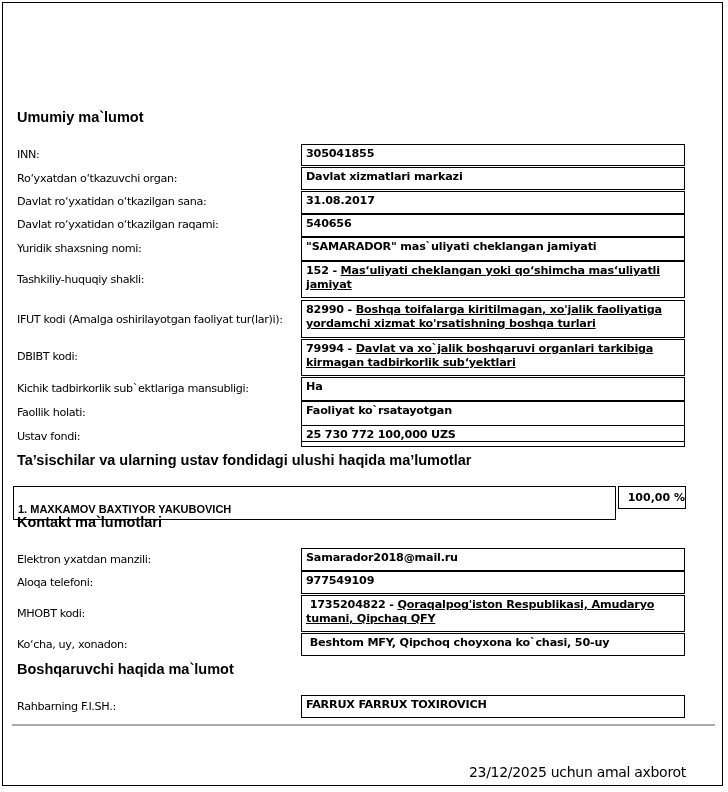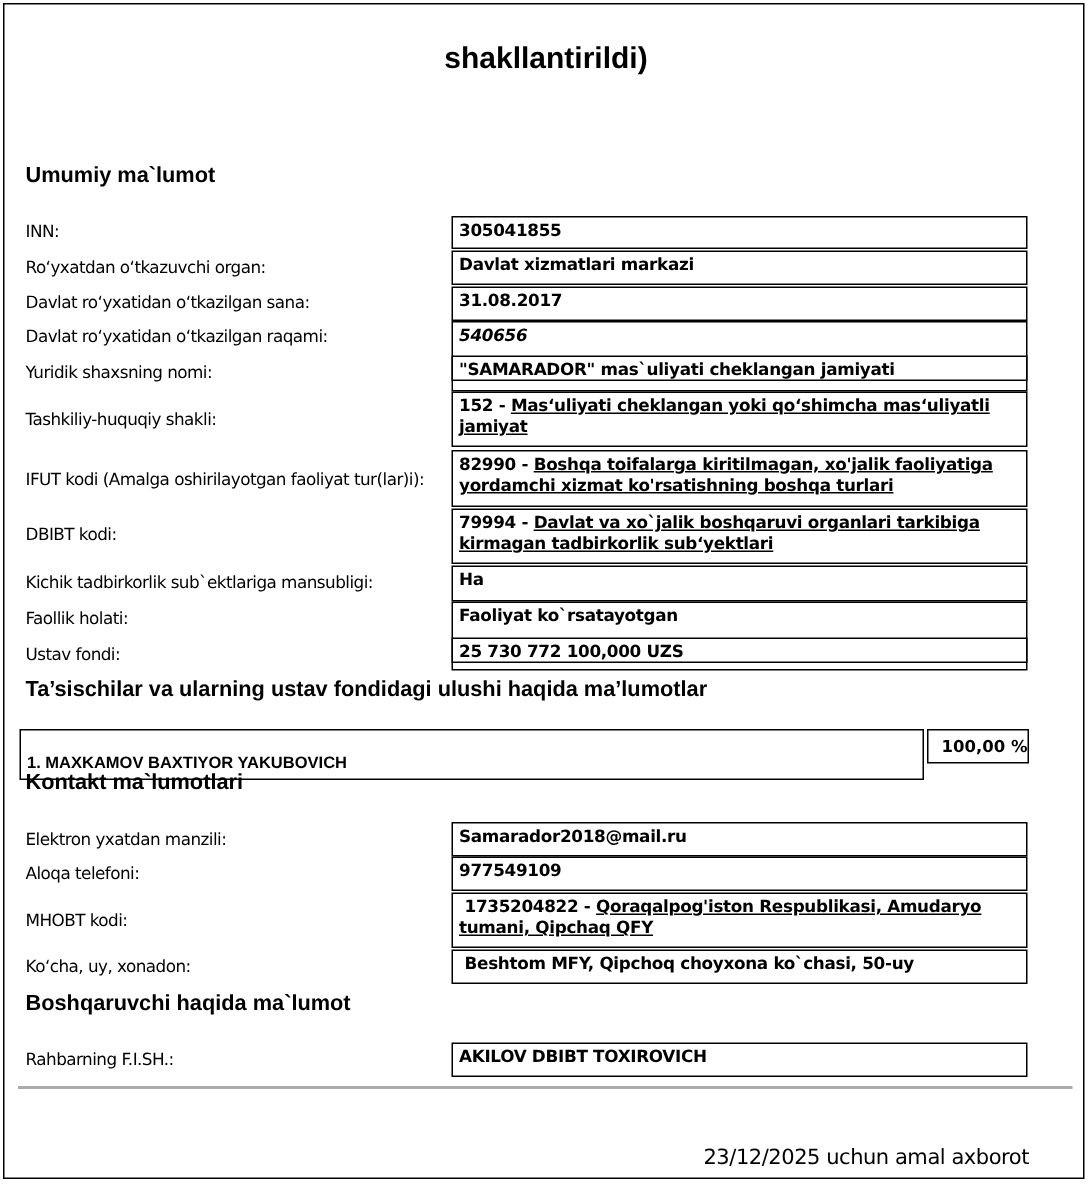--- a/index.html
+++ b/index.html
@@ -14,36 +14,35 @@
     .share { position: absolute; left: 618px; top: 486px; width: 68px; height: 23px; border: 1px solid #000; box-sizing: border-box; padding: 4px 0; font-family: "DejaVu Sans", sans-serif; font-weight: bold; font-size: 11px; text-align: right; }
     .hr { position: absolute; left: 12px; top: 724px; width: 703px; height: 0; border-top: 2px solid #aaaaaa; }
     .footer { position: absolute; right: 42px; top: 764px; font-family: "DejaVu Sans", sans-serif; font-size: 14px; letter-spacing: -0.3px; }
   </style>
 </head>
 <body>
 
 <div class="frame"></div>
 
 <div class="title">
-  <div>shakllantirildi)</div>
 </div>
 
 <div class="section" style="top:109px;">Umumiy ma`lumot</div>
 
 <div class="label" style="top:148px;">INN:</div>
 <div class="box" style="top:144px;height:22px;">305041855</div>
 
 <div class="label" style="top:172px;">Ro‘yxatdan o‘tkazuvchi organ:</div>
 <div class="box" style="top:167px;height:23px;">Davlat xizmatlari markazi</div>
 
 <div class="label" style="top:195px;">Davlat ro‘yxatidan o‘tkazilgan sana:</div>
 <div class="box" style="top:191px;height:23px;">31.08.2017</div>
 
 <div class="label" style="top:218px;">Davlat ro‘yxatidan o‘tkazilgan raqami:</div>
-<div class="box" style="top:214px;height:40px;font-style:italic;">540656</div>
+<div class="box" style="top:214px;height:23px;">540656</div>
 
 <div class="label" style="top:242px;">Yuridik shaxsning nomi:</div>
 <div class="box" style="top:237px;height:24px;">"SAMARADOR" mas`uliyati cheklangan jamiyati</div>
 
 <div class="label" style="top:273px;">Tashkiliy-huquqiy shakli:</div>
 <div class="box" style="top:261px;height:37px;">
   <span>152</span> - <u>Mas‘uliyati cheklangan yoki qo‘shimcha mas‘uliyatli jamiyat</u>
 </div>
 
 <div class="label" style="top:313px;">IFUT kodi (Amalga oshirilayotgan faoliyat tur(lar)i):</div>
@@ -80,17 +79,17 @@
 <div class="label" style="top:607px;">MHOBT kodi:</div>
 <div class="box" style="top:595px;height:37px;">
   &nbsp;<span>1735204822</span> - <u>Qoraqalpog'iston Respublikasi, Amudaryo tumani, Qipchaq QFY</u>
 </div>
 
 <div class="label" style="top:638px;">Ko‘cha, uy, xonadon:</div>
 <div class="box" style="top:633px;height:23px;">&nbsp;<span>Beshtom MFY, Qipchoq choyxona ko`chasi, 50-uy</span></div>
 
 <div class="section" style="top:661px;">Boshqaruvchi haqida ma`lumot</div>
 <div class="label" style="top:700px;">Rahbarning F.I.SH.:</div>
-<div class="box" style="top:695px;height:23px;">AKILOV DBIBT TOXIROVICH</div>
+<div class="box" style="top:695px;height:23px;">FARRUX FARRUX TOXIROVICH</div>
 
 <div class="hr"></div>
 
 <div class="footer">23/12/2025 uchun amal axborot</div>
 
 </body></html>

